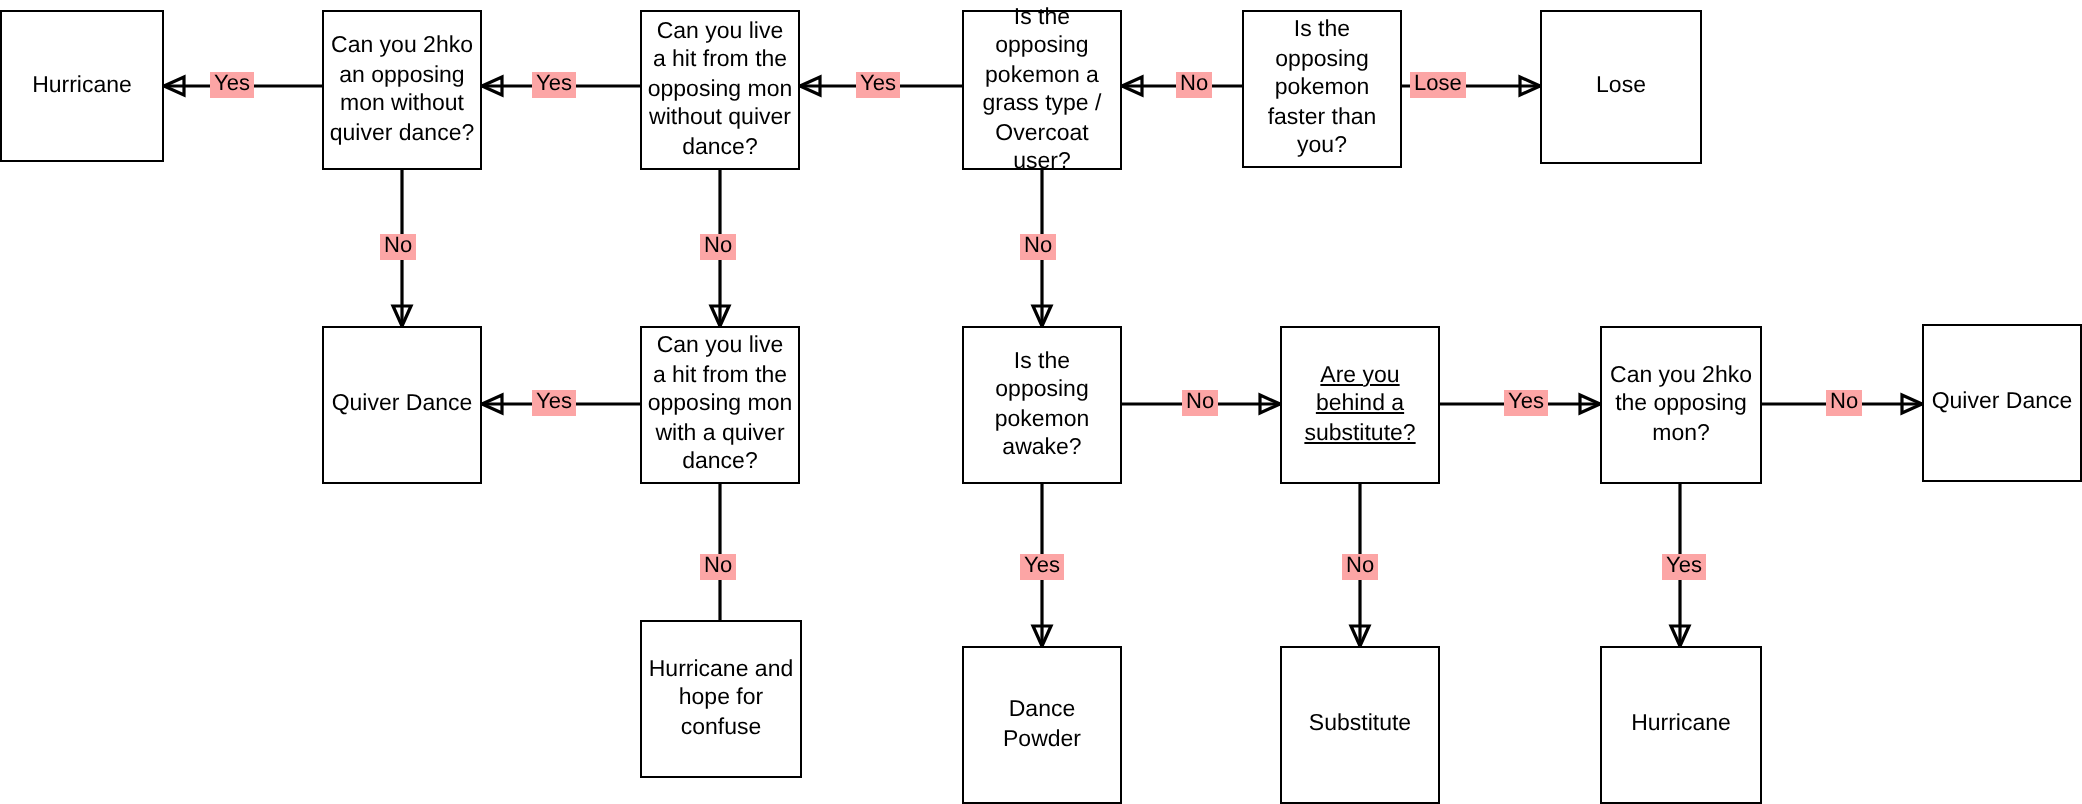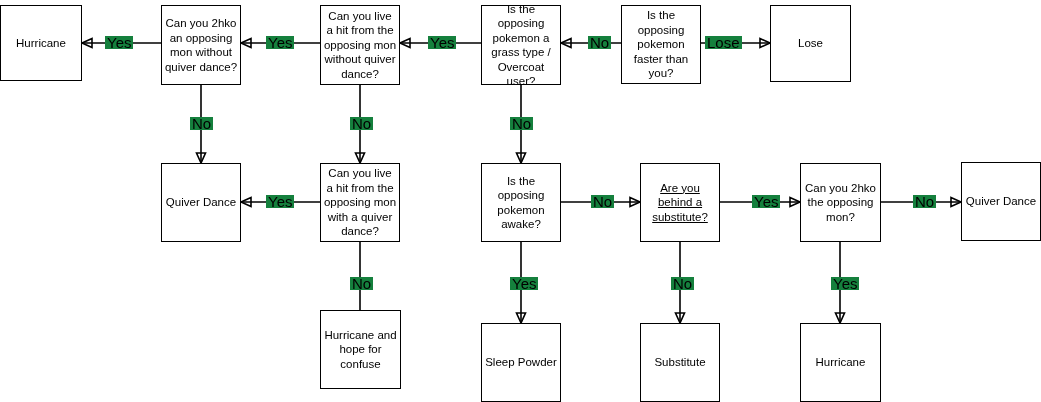--- a/index.html
+++ b/index.html
@@ -26,24 +26,24 @@
     text-align: center;
     font-size: 11.5px;
     line-height: 14.5px;
     color: #000000;
     padding: 0 2px;
     white-space: pre-line;
     z-index: 2;
   }
   .edge-label {
     position: absolute;
-    font-size: 15px;
+    font-size: 11px;
     line-height: 13px;
     color: #000000;
-    background: #15803d;
+    background: #fca5a5;
     text-align: center;
     z-index: 3;
     padding: 0 2px;
     white-space: nowrap;
   }
   svg.wires {
     position: absolute;
     left: 0;
     top: 0;
     width: 1041px;
@@ -150,21 +150,21 @@
 behind a
 substitute?</div>
   <div class="node" style="left:800px; top:163px; width:81px; height:79px;">Can you 2hko
 the opposing
 mon?</div>
   <div class="node" style="left:961px; top:162px; width:80px; height:79px;">Quiver Dance</div>
 
   <div class="node" style="left:320px; top:310px; width:81px; height:79px;">Hurricane and
 hope for
 confuse</div>
-  <div class="node" style="left:481px; top:323px; width:80px; height:79px;">Sleep Powder</div>
+  <div class="node" style="left:481px; top:323px; width:80px; height:79px;">Dance Powder</div>
   <div class="node" style="left:640px; top:323px; width:80px; height:79px;">Substitute</div>
   <div class="node" style="left:800px; top:323px; width:81px; height:79px;">Hurricane</div>
 
   <div class="edge-label" style="left:105px; top:36px;">Yes</div>
   <div class="edge-label" style="left:266px; top:36px;">Yes</div>
   <div class="edge-label" style="left:428px; top:36px;">Yes</div>
   <div class="edge-label" style="left:588px; top:36px;">No</div>
   <div class="edge-label" style="left:705px; top:36px;">Lose</div>
 
   <div class="edge-label" style="left:190px; top:117px;">No</div>

